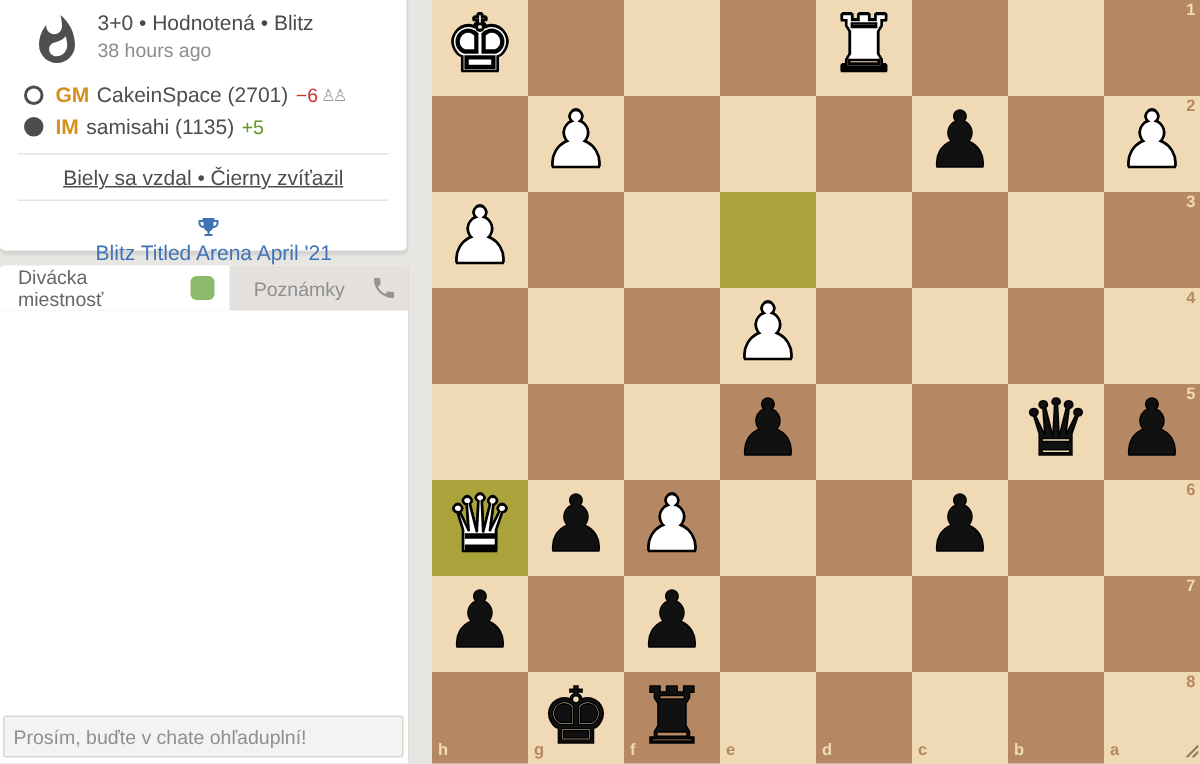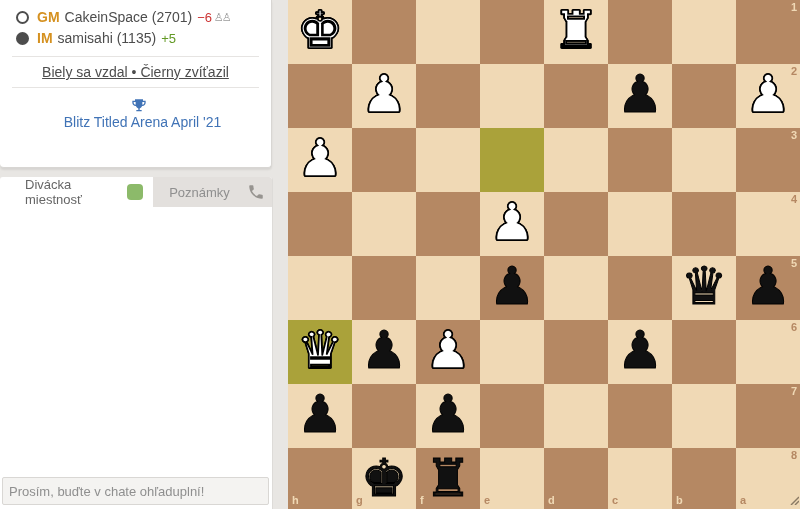--- a/index.html
+++ b/index.html
@@ -40,21 +40,21 @@
   .trophy{width:16px;height:16px;margin-right:8px;}
   .trophy path{fill:var(--link-blue);}
   
   .chat-card{
     position:absolute;left:0;top:177px;width:273px;height:332px;
     background:#fff;border-radius:3px 3px 0 0;box-sizing:border-box;
     border-right:1px solid #dddbd8;
   }
   .tabbar{display:flex;height:30px;background:#e3e0dd;border-radius:3px 3px 0 0;position:relative;}
   .tab{display:flex;align-items:center;font-size:13px;box-sizing:border-box;}
-  .tab-spect{background:#fff;width:153px;padding-left:25px;color:#666;border-radius:3px 0 0 0;gap:10px;justify-content:space-between;padding-right:10px;}
+  .tab-spect{background:#fff;width:153px;padding-left:12px;color:#666;border-radius:3px 0 0 0;gap:10px;justify-content:space-between;padding-right:10px;}
   .toggle{width:16px;height:16px;border-radius:4px;background:var(--toggle-green);flex:0 0 16px;cursor:pointer;}
   .tab-notes{flex:1;color:#8f8f8f;justify-content:center;padding-right:26px;cursor:pointer;}
   .phone{position:absolute;right:7px;top:6px;width:18px;height:18px;cursor:pointer;}
   .phone path{fill:#979490;}
   .chat-body{position:relative;height:302px;}
   .chat-input{
     position:absolute;left:2px;right:3px;bottom:4px;height:28px;
     background:#f4f3f1;border:1px solid #d9d7d4;border-radius:2px;
     font-size:13px;color:#4d4d4d;padding:0 6px;box-sizing:border-box;
     font-family:"Liberation Sans","DejaVu Sans",sans-serif;outline:none;
@@ -82,20 +82,29 @@
   .piece.white{color:#fff;-webkit-text-stroke:1.6px #000;
     text-shadow:-1px 0 0 #000,1px 0 0 #000,0 -1px 0 #000,0 1px 0 #000;}
   .piece.black{color:#111;-webkit-text-stroke:1px #000;}
   .resize-handle{position:absolute;right:1px;bottom:4px;width:12px;height:12px;cursor:nwse-resize;}
   .resize-handle line{stroke:#8a7a64;stroke-width:1.4;}
 </style>
 </head>
 <body>
 
 <div class="top-card">
+  <div class="meta-row">
+    <svg class="flame" viewBox="0 0 24 24">
+      <path d="M13.5.67s.74 2.65.74 4.8c0 2.06-1.35 3.73-3.41 3.73-2.07 0-3.63-1.67-3.63-3.73l.03-.36C5.21 7.51 4 10.62 4 14c0 4.42 3.58 8 8 8s8-3.58 8-8C20 8.61 17.41 3.8 13.5.67zM11.71 19c-1.78 0-3.22-1.4-3.22-3.14 0-1.62 1.05-2.76 2.81-3.12 1.77-.36 3.6-1.21 4.62-2.58.39 1.29.59 2.65.59 4.04 0 2.65-2.15 4.8-4.8 4.8z"></path>
+    </svg>
+    <div class="meta-text">
+      <div class="meta-line">3+0 • Hodnotená • Blitz</div>
+      <div class="ago">38 hours ago</div>
+    </div>
+  </div>
   <div class="players">
     <div class="player-row">
       <span class="disc white"></span>
       <span class="ptitle">GM</span>
       <span class="pname">CakeinSpace (2701)</span>
       <span class="pchange loss">−6</span>
       <span class="berserk">♙♙</span>
     </div>
     <div class="player-row">
       <span class="disc black"></span>

